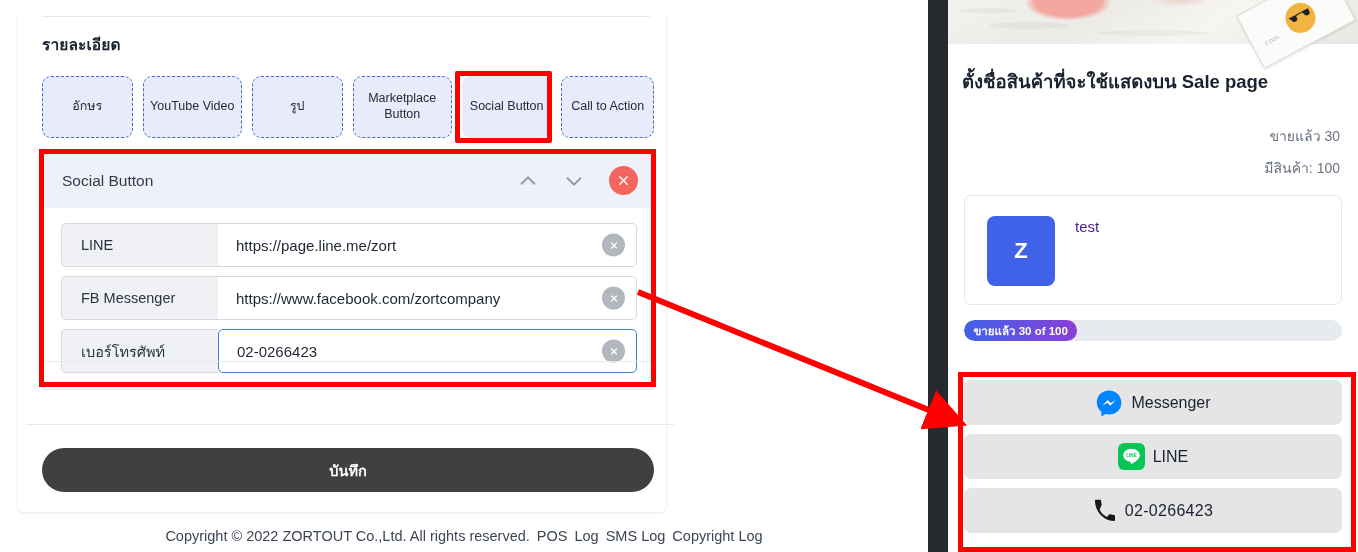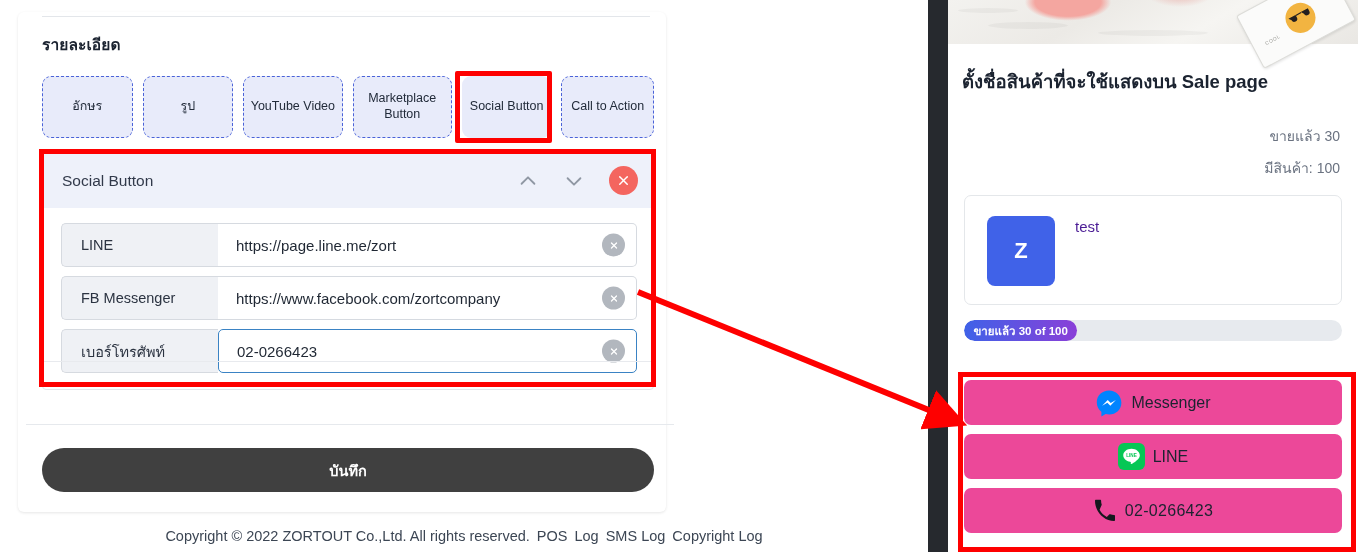--- a/index.html
+++ b/index.html
@@ -212,21 +212,21 @@
     background: linear-gradient(90deg, #3f62e8 0%, #8a3fd8 100%);
     border-radius: 11px;
     display: flex; align-items: center; justify-content: center;
     color: #ffffff; font-size: 11.5px; font-weight: 700; white-space: nowrap;
   }
 
   .social-list {
     position: absolute; left: 16px; top: 380px; width: 378px;
   }
   .social-btn {
-    height: 45px; background: #ec4899; border-radius: 7px;
+    height: 45px; background: #e5e5e5; border-radius: 7px;
     display: flex; align-items: center; justify-content: center;
     margin-bottom: 9px; cursor: pointer; gap: 8px;
   }
   .social-btn .lbl { font-size: 16px; color: #1b2330; }
   .social-btn .lbl.phone { font-size: 16px; letter-spacing: .3px; }
   .icon-msgr { width: 28px; height: 28px; }
   .icon-line { width: 27px; height: 27px; }
   .icon-phone { width: 24px; height: 24px; }
 
   .social-highlight {
@@ -245,22 +245,22 @@
 
   <div class="editor-pane">
 
     <div class="editor-card">
       <div class="top-divider"></div>
 
       <div class="section-title">รายละเอียด</div>
 
       <div class="chips-row">
         <div class="chip w1">อักษร</div>
+        <div class="chip w3">YouTube Video</div>
         <div class="chip w2">รูป</div>
-        <div class="chip w3">YouTube Video</div>
         <div class="chip w4">Marketplace Button</div>
         <div class="chip w5 selected">Social Button</div>
         <div class="chip w6">Call to Action</div>
       </div>
       <div class="chip-highlight"></div>
 
       <div class="sb-block">
         <div class="sb-header">
           <span class="sb-header-title">Social Button</span>
           <div class="sb-header-actions">

